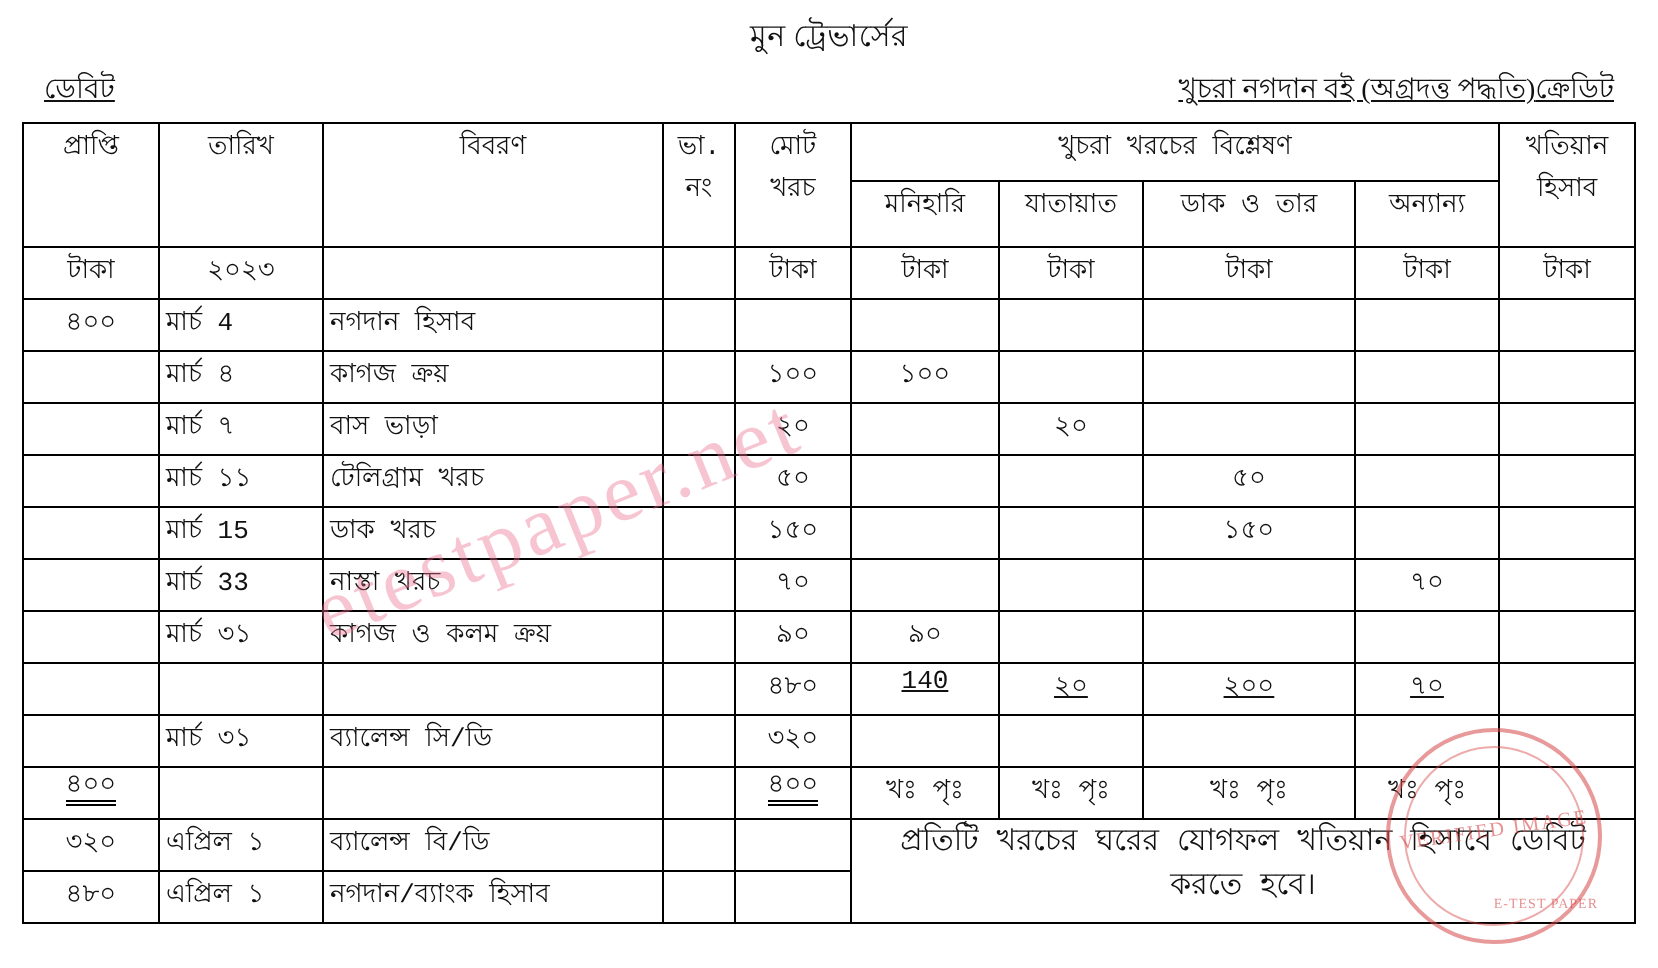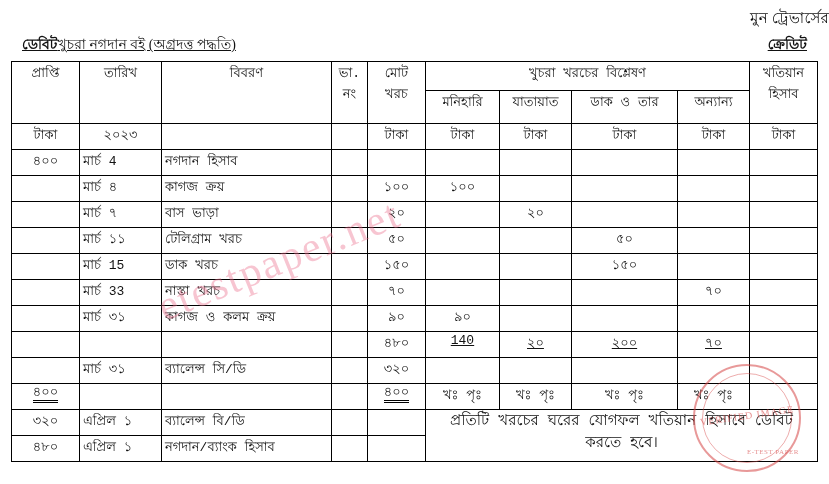--- a/index.html
+++ b/index.html
@@ -7,35 +7,35 @@
     width:829px;height:484px;
     background:#ffffff;
     font-family:"Liberation Serif", serif;
     color:#111111;
     position:relative;
     overflow:hidden;
   }
   .page{position:relative;width:829px;height:484px;}
 
   .title-line{
-    text-align:right;
+    text-align:center;
     font-size:15px;
     margin-top:6px;
     letter-spacing:0.2px;
   }
   .subtitle-row{
     display:flex;
     align-items:center;
     justify-content:space-between;
     padding:2px 22px 0 22px;
     font-size:14px;
   }
-  .subtitle-center{flex:1;text-align:left;}
+  .subtitle-center{flex:1;text-align:right;}
   .underline-txt{text-decoration:underline;}
-  .side-label{font-size:14px;font-weight:bold;}
+  .side-label{font-size:14px;}
 
   table.ledger{
     border-collapse:collapse;
     table-layout:fixed;
     width:789px;
     margin:4px auto 0 auto;
     font-size:13px;
     font-family:Liberation Mono, monospace;
   }
   table.ledger td, table.ledger th{

